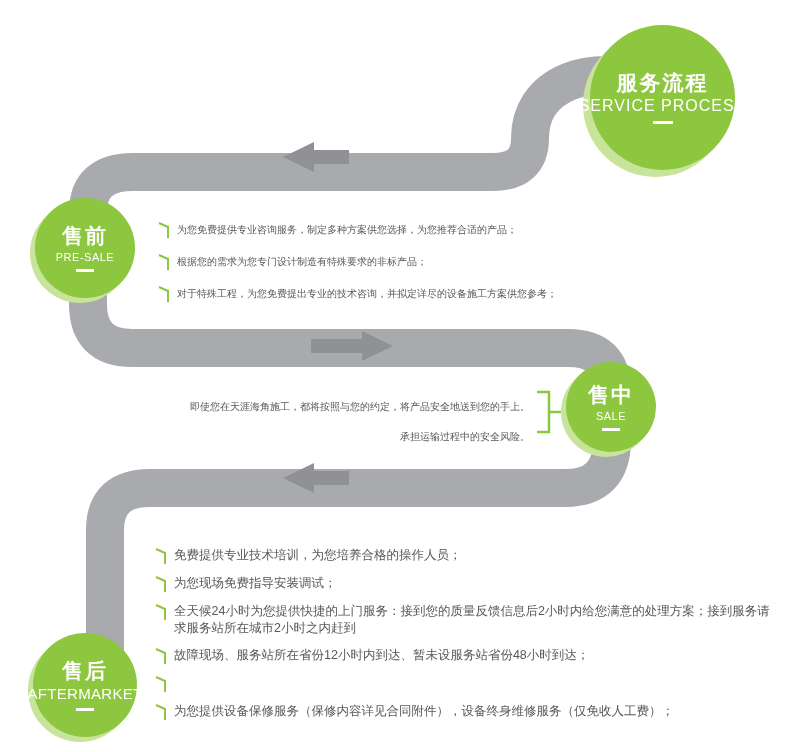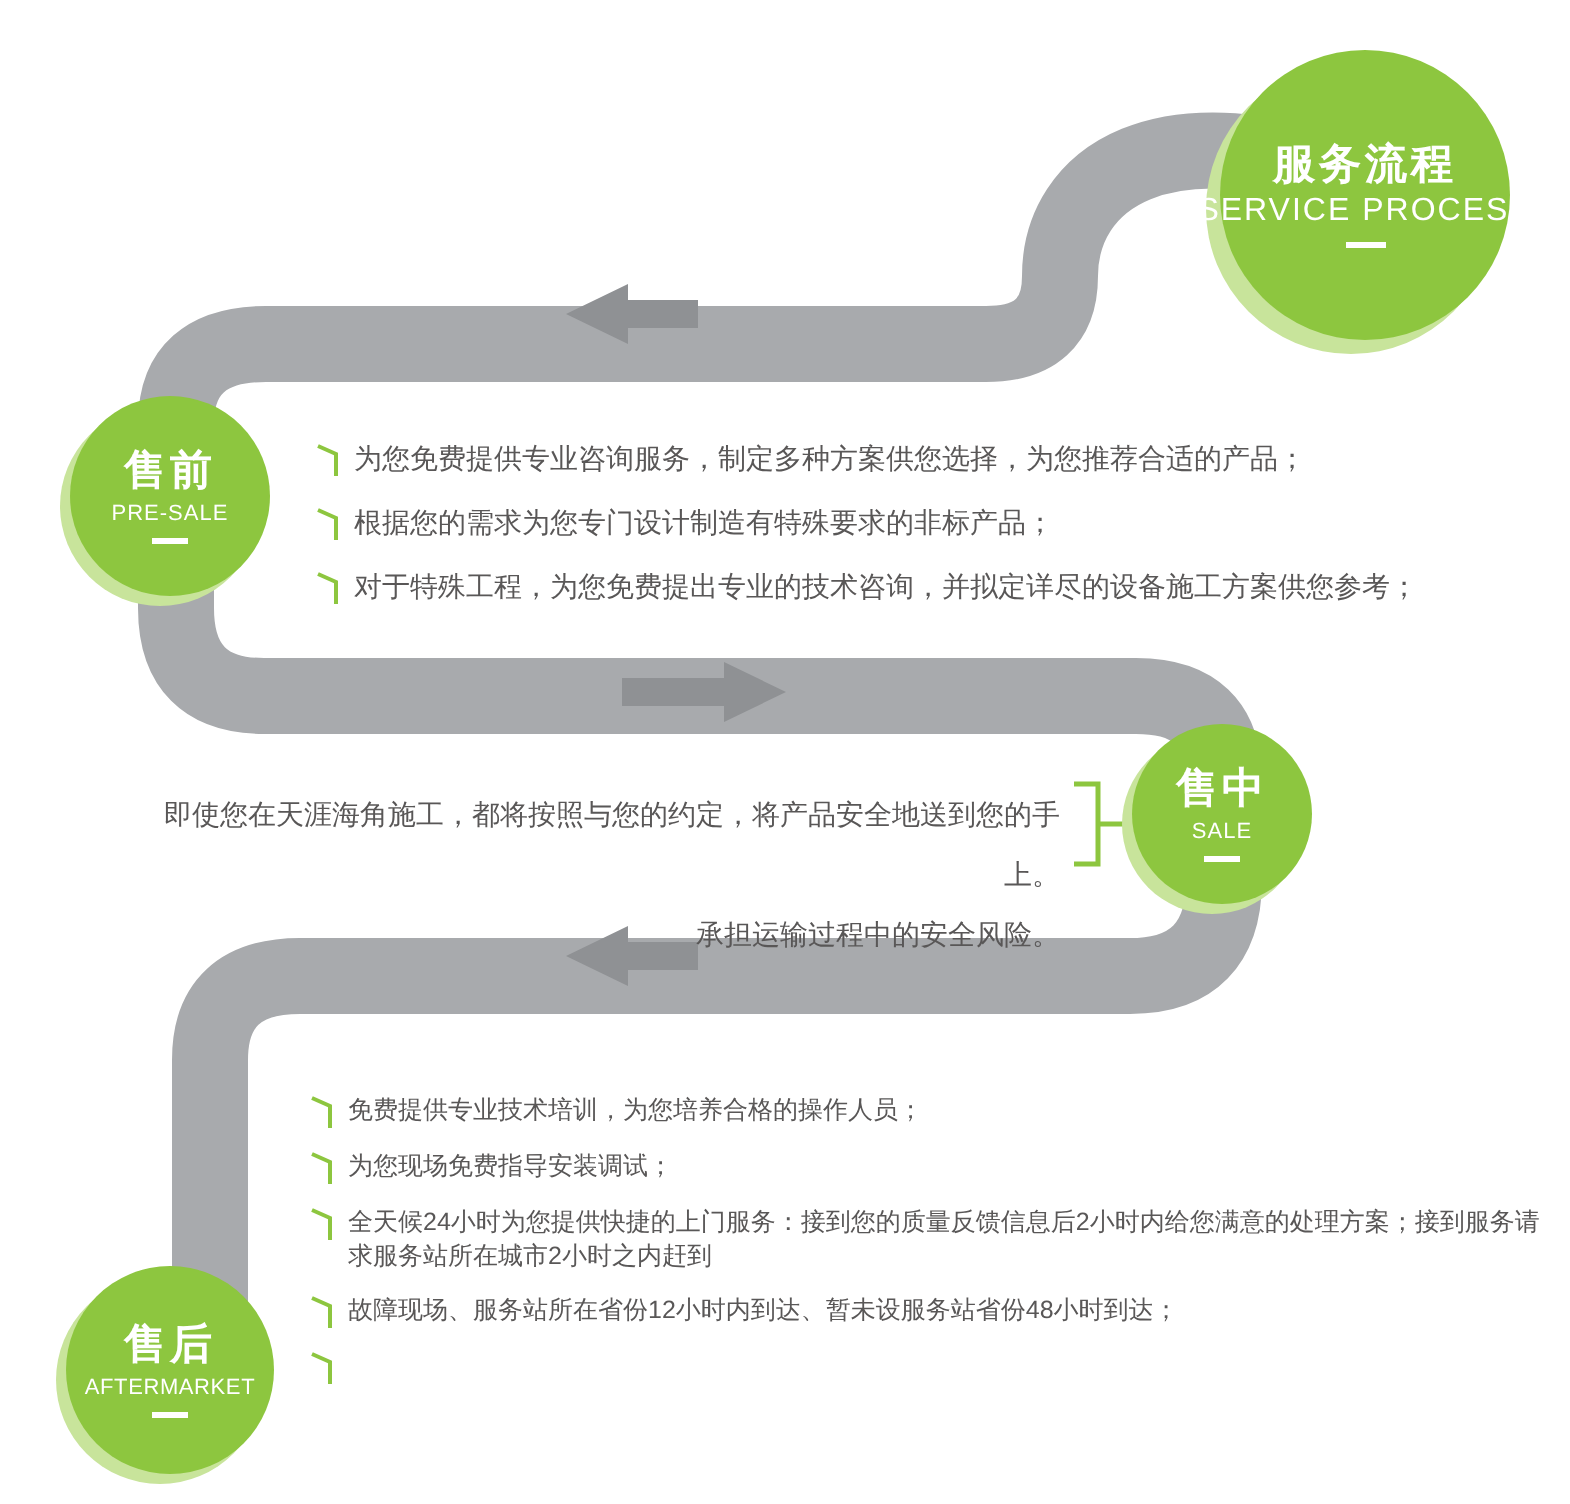--- a/index.html
+++ b/index.html
@@ -12,33 +12,33 @@
   .band { fill:none; stroke:var(--path-gray,#a8aaad); stroke-width:38px; }
   .arrow { fill:var(--arrow-gray,#8f9194); }
   .bracket { fill:none; stroke:var(--green,#8dc63f); stroke-width:2.5px; }
 
   .circle {
     position:absolute; z-index:2; border-radius:50%;
     background:var(--green,#8dc63f); color:#fff;
     display:flex; flex-direction:column; align-items:center; justify-content:center;
     text-align:center;
   }
-  .badge     { left:610px; top:25px;  width:145px; height:145px; box-shadow:-7px 7px 0 0 var(--green-light,#c8e49b); }
+  .badge     { left:590px; top:25px;  width:145px; height:145px; box-shadow:-7px 7px 0 0 var(--green-light,#c8e49b); }
   .presale-c { left:35px;  top:198px; width:100px; height:100px; box-shadow:-5px 5px 0 0 var(--green-light,#c8e49b); }
   .sale-c    { left:566px; top:362px; width:90px;  height:90px;  box-shadow:-5px 5px 0 0 var(--green-light,#c8e49b); }
   .after-c   { left:33px;  top:633px; width:104px; height:104px; box-shadow:-5px 5px 0 0 var(--green-light,#c8e49b); }
 
   .c-title { font-weight:bold; font-size:21px; letter-spacing:2px; line-height:1.1; }
   .c-sub   { font-size:11px; letter-spacing:0.5px; margin-top:3px; white-space:nowrap; }
   .badge .c-sub { font-size:16px; letter-spacing:1px; }
-  .after-c .c-sub { font-size:11px; letter-spacing:0.3px; }
+  .after-c .c-sub { font-size:15px; letter-spacing:0.3px; }
   .dash { width:18px; height:3px; background:#fff; margin-top:6px; }
   .badge .dash { width:20px; }
 
-  .textblock { position:absolute; z-index:3; font-size:14px; color:var(--text,#595757); }
+  .textblock { position:absolute; z-index:3; font-size:10px; color:var(--text,#595757); }
   .item { display:flex; align-items:flex-start; line-height:17px; }
   .presale-t { left:158px; top:221px; }
   .presale-t .item { margin-bottom:14px; }
   .tick { flex:0 0 auto; margin-right:7px; }
   .tick polyline { fill:none; stroke:var(--green,#8dc63f); stroke-width:2px; }
 
   .sale-t { left:66px; top:392px; width:464px; text-align:right; line-height:30px; }
 
   .after-t { left:155px; top:547px; font-size:12.5px; }
   .after-t .item { margin-bottom:10px; }
@@ -130,15 +130,21 @@
       <svg class="tick" width="12" height="18" viewBox="0 0 12 18">
           <polyline points="1,2 10,6 10,17"></polyline>
         </svg>
       <span>故障现场、服务站所在省份12小时内到达、暂未设服务站省份48小时到达；</span>
     </div>
     <div class="item">
       <svg class="tick" width="12" height="18" viewBox="0 0 12 18">
           <polyline points="1,2 10,6 10,17"></polyline>
         </svg>
     </div>
+    <div class="item">
+      <svg class="tick" width="12" height="18" viewBox="0 0 12 18">
+          <polyline points="1,2 10,6 10,17"></polyline>
+        </svg>
+      <span>为您提供设备保修服务（保修内容详见合同附件），设备终身维修服务（仅免收人工费）；</span>
+    </div>
   </div>
 
 </div>
 
 </body></html>

